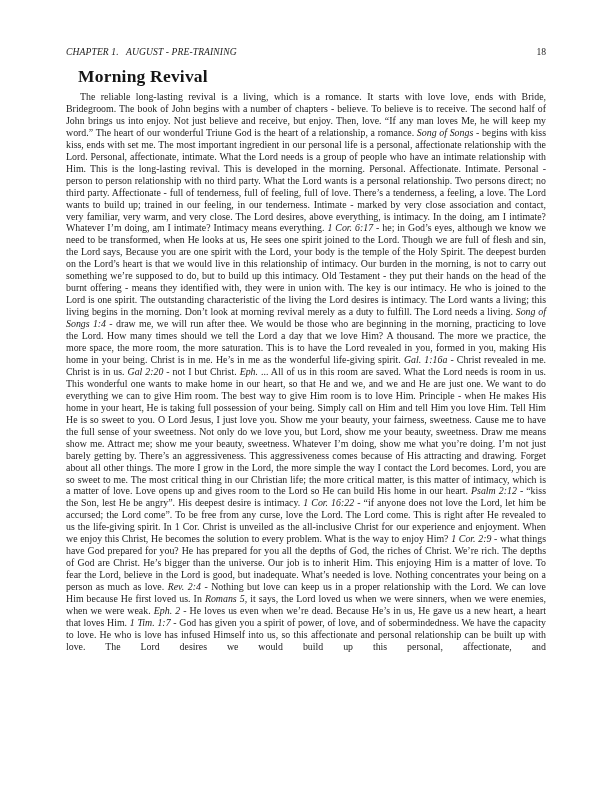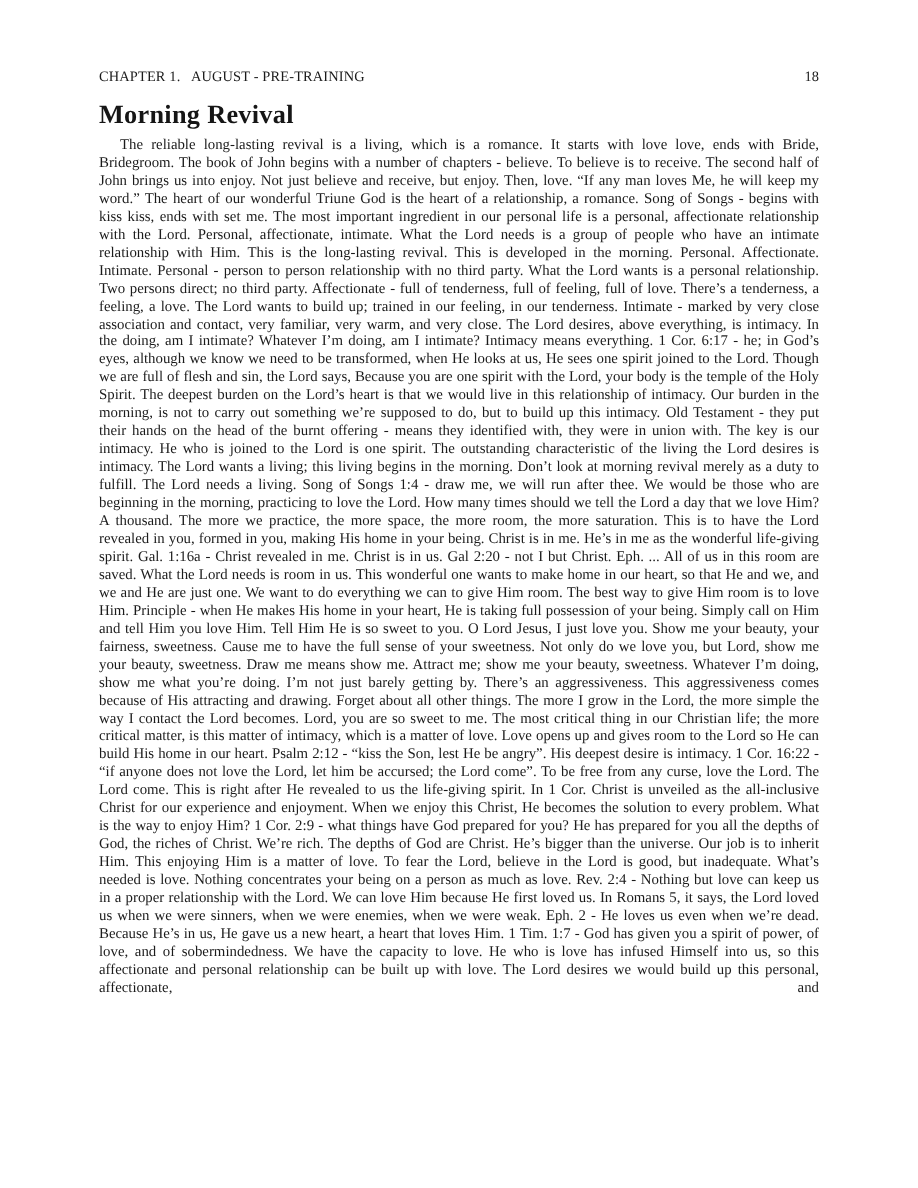--- a/index.html
+++ b/index.html
@@ -20,49 +20,51 @@
     position: absolute;
     top: 46px;
     left: 66px;
     right: 66px;
     display: flex;
     justify-content: space-between;
     align-items: baseline;
     font-size: 9.6px;
   }
   .running-header .chapter {
+    font-style: italic;
     white-space: pre;
     letter-spacing: 0.1px;
   }
   .running-header .pagenum {
     font-style: normal;
   }
   .section-title {
     position: absolute;
     top: 66px;
-    left: 66px;
+    left: 78px;
     font-size: 17.5px;
     font-weight: bold;
     letter-spacing: 0.2px;
     color: #161616;
   }
   .body-text {
     position: absolute;
     top: 91px;
     left: 66px;
     width: 480px;
     font-size: 9.9px;
     line-height: 11.95px;
     text-align: justify;
     text-align-last: justify;
     text-indent: 14px;
     color: #1b1b1b;
     word-spacing: 0.2px;
   }
   .body-text .it {
+    font-style: italic;
   }
 </style>
 </head>
 <body>
 
 <div class="page">
 
   <div class="running-header">
     <span class="chapter">CHAPTER 1.   AUGUST - PRE-TRAINING</span>
     <span class="pagenum">18</span>

